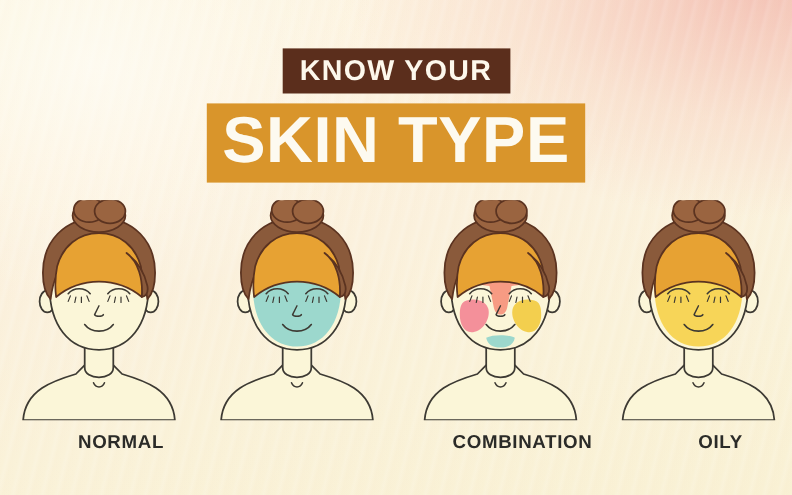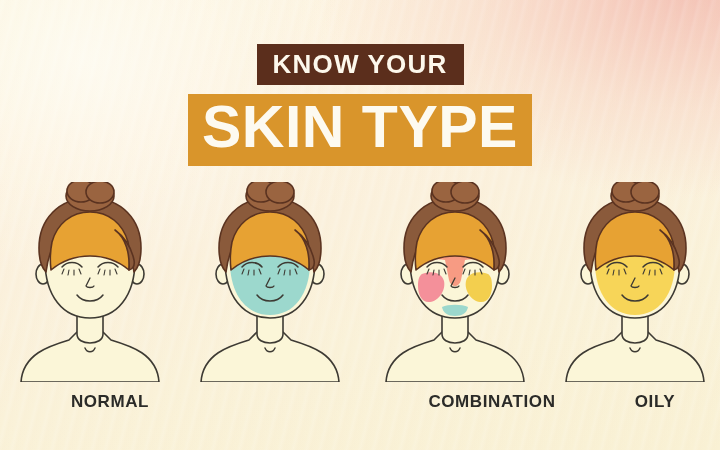--- a/index.html
+++ b/index.html
@@ -305,16 +305,16 @@
           </g>
           <path d="M85 96 L81 104 C82 106 88 106 89 104" stroke-width="1.3"></path>
           <path d="M72 113 C78 121 92 121 98 113" stroke-width="1.5"></path>
         </g>
       </svg>
     </div>
   </div>
 
   <div id="labels">
     <div class="label" style="left:90px;">NORMAL</div>
-    <div class="label" style="left:472px;">COMBINATION</div>
+    <div class="label" style="left:455px;">COMBINATION</div>
     <div class="label" style="left:635px;">OILY</div>
   </div>
 </div>
 
 </body></html>

